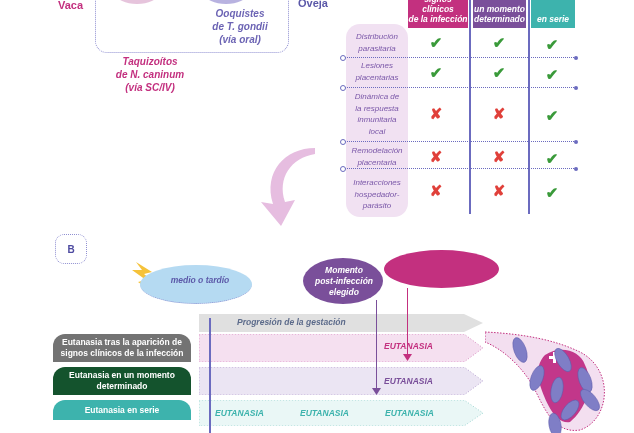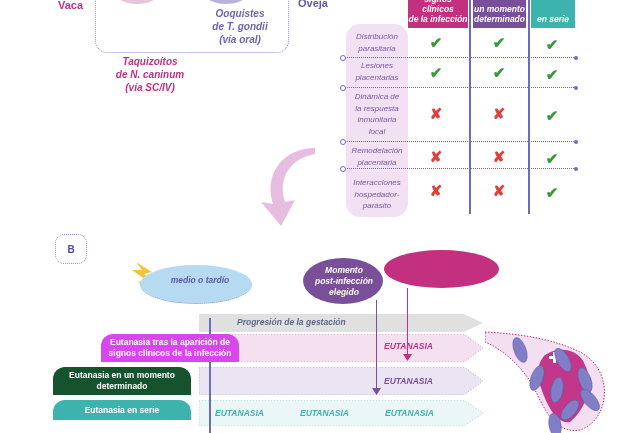--- a/index.html
+++ b/index.html
@@ -40,21 +40,21 @@
   .bubble-blue-text{left:150px;top:275px;width:100px;color:#5b58a8;font-size:8.5px;text-align:center;line-height:11px;}
   .bubble-purple{left:303px;top:258px;width:80px;height:46px;background:#7a4f9a;border-radius:50%;}
   .bubble-purple-text{left:308px;top:265px;width:72px;color:#fff;font-size:8.5px;text-align:center;line-height:11px;}
   .bubble-pink{left:384px;top:250px;width:115px;height:38px;background:#c3307f;border-radius:50%;}
   .bubble-pink-text{left:388px;top:260px;width:108px;color:#fff;font-size:8.5px;text-align:center;line-height:11px;}
 
   .band{left:199px;height:24px;padding-left:35px;}
   .band svg{position:absolute;left:0;top:0;}
   .band-text{position:absolute;font-size:8.5px;font-style:italic;font-weight:bold;}
   .rowbtn{left:53px;width:138px;color:#fff;font-weight:bold;font-size:8.5px;text-align:center;line-height:11px;border-radius:12px 12px 0 0;display:flex;align-items:center;justify-content:center;}
-  .rb1{top:334px;height:28px;background:#d946ef;margin-left:48px;}
+  .rb1{top:334px;height:28px;background:#737373;}
   .rb2{top:367px;height:28px;background:#14532d;}
   .rb3{top:400px;height:20px;background:#3db3ad;}
   .tl{left:209px;top:318px;width:1.5px;height:115px;background:#6b6bbf;}
   .pl{left:376px;top:300px;width:1px;height:92px;background:#7a4f9a;}
   .ml{left:407px;top:288px;width:1px;height:70px;background:#c3307f;}
 </style>
 </head>
 <body>
 
 <div class="abs route-box"></div>

